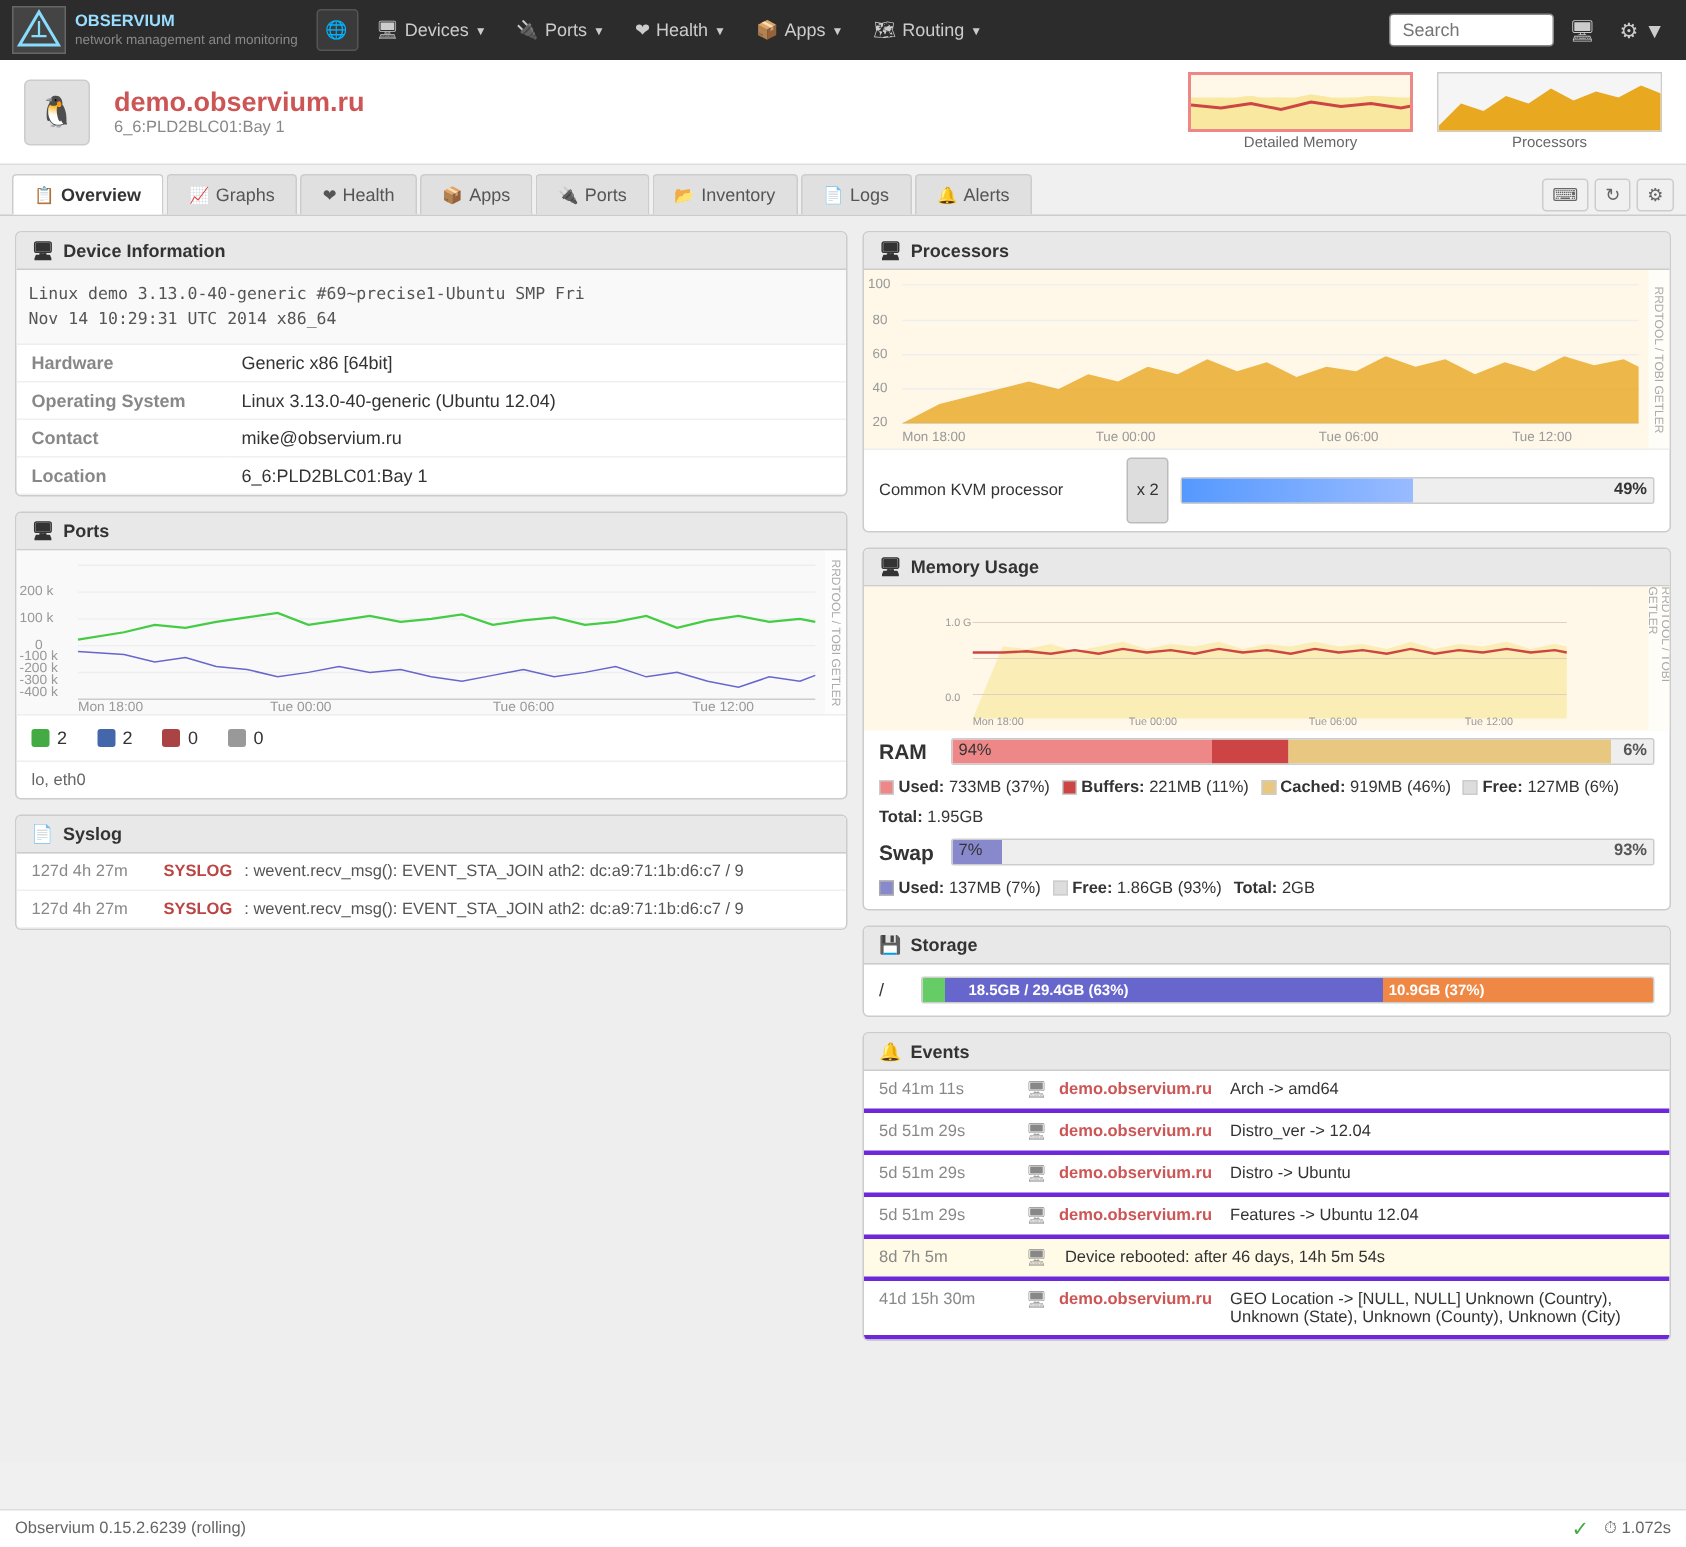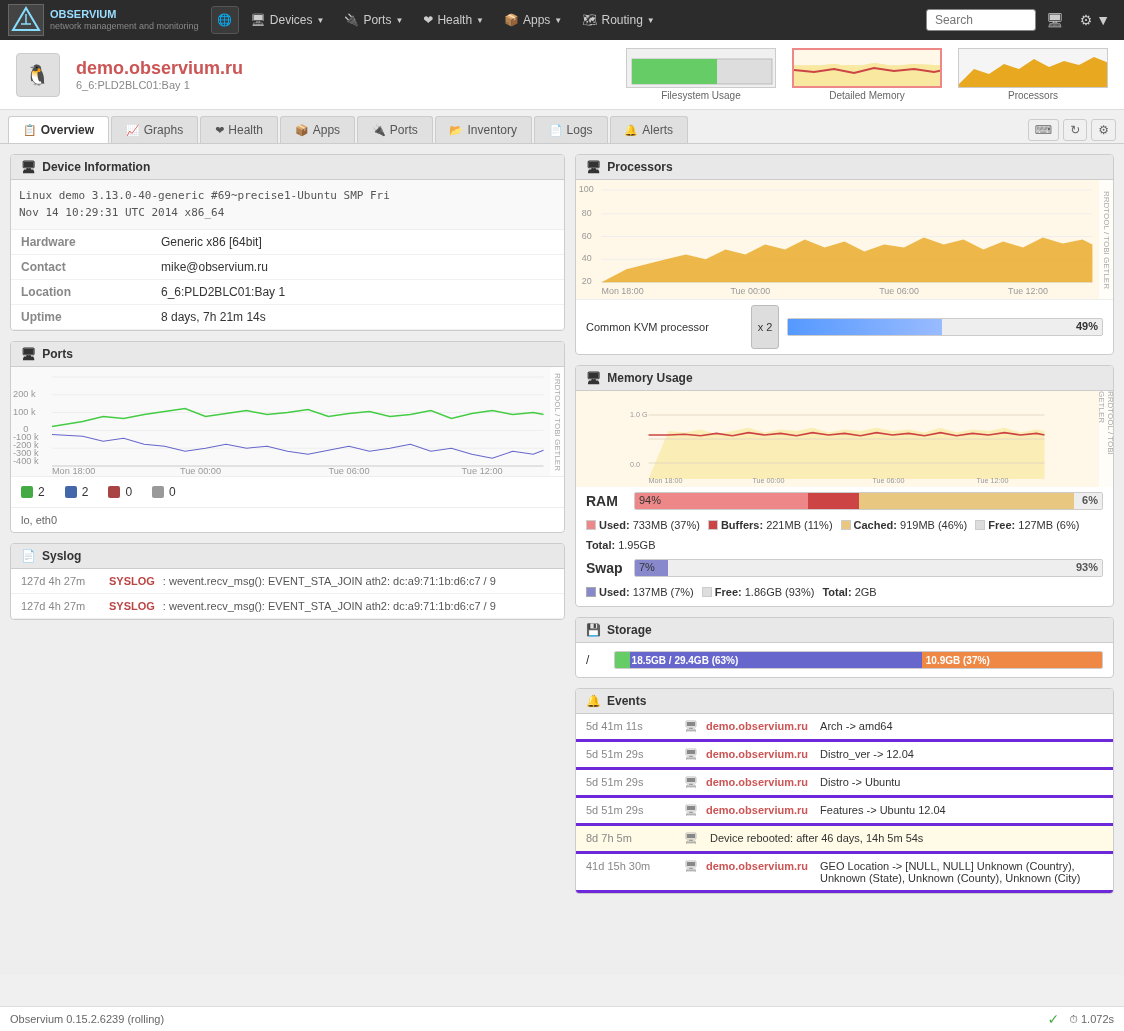--- a/index.html
+++ b/index.html
@@ -248,29 +248,20 @@
 
 <div class="device-header">
   <div class="device-icon">🐧</div>
   <div class="device-info">
     <h2>demo.observium.ru</h2>
     <p>6_6:PLD2BLC01:Bay 1</p>
   </div>
   <div class="device-header-charts">
 
 
-    <div class="device-chart-item">
-      <div class="chart-thumb filesystem-thumb">
-        <svg width="150" height="40" viewBox="0 0 150 40">
-          <rect x="5" y="10" width="140" height="25" fill="#ddd" stroke="#bbb"></rect>
-          <rect x="5" y="10" width="85" height="25" fill="#6c6"></rect>
-        </svg>
-      </div>
-      <div class="chart-label">Filesystem Usage</div>
-    </div>
 
     <div class="device-chart-item">
       <div class="chart-thumb memory-thumb">
         <svg width="150" height="40" viewBox="0 0 150 40">
           <rect x="0" y="0" width="150" height="40" fill="#fff8e8"></rect>
           <polyline points="0,15 20,16 40,14 60,17 80,13 100,16 120,14 140,15 150,15" fill="#f8e8a0" stroke="#c88" stroke-width="0"></polyline>
           <polygon points="0,15 20,16 40,14 60,17 80,13 100,16 120,14 140,15 150,15 150,40 0,40" fill="#f8e8a0"></polygon>
           <polyline points="0,20 20,22 40,19 60,23 80,18 100,21 120,19 140,22 150,20" fill="none" stroke="#c44" stroke-width="2"></polyline>
         </svg>
       </div>
@@ -340,30 +331,30 @@
       </div>
       <div class="system-info-text" style="white-space:pre;">Linux demo 3.13.0-40-generic #69~precise1-Ubuntu SMP Fri
 Nov 14 10:29:31 UTC 2014 x86_64</div>
       <table class="info-table">
         <tbody>
             <tr>
           <td>Hardware</td>
           <td>Generic x86 [64bit]</td>
         </tr>
         <tr>
+          <td>Operating System</td>
+          <td>Linux 3.13.0-40-generic (Ubuntu 12.04)</td>
+        </tr>
+        <tr>
           <td>Contact</td>
           <td>mike@observium.ru</td>
         </tr>
         <tr>
           <td>Location</td>
           <td>6_6:PLD2BLC01:Bay 1</td>
-        </tr>
-        <tr>
-          <td>Uptime</td>
-          <td>8 days, 7h 21m 14s</td>
         </tr>
       </tbody>
         </table>
     </div>
 
     <div class="card">
       <div class="card-header">
         <span>🖥</span>
         <span>Ports</span>
       </div>
@@ -566,21 +557,21 @@
     <div class="card">
       <div class="card-header">
         <span>💾</span>
         <span>Storage</span>
       </div>
       <div class="storage-row">
         <span class="storage-mount">/</span>
         <div class="storage-bar-wrap">
           <div style="width:3%;background:#6c6;height:100%;"></div>
           <div style="width:60%;background:#66c;height:100%;display:flex;align-items:center;">
-            <span style="color:#fff;font-size:10px;font-weight:bold;padding:0 2px;">18.5GB / 29.4GB (63%)</span>
+            <span style="color:#fff;font-size:10px;font-weight:bold;padding:0 16px;">18.5GB / 29.4GB (63%)</span>
           </div>
           <div style="width:37%;background:#e84;height:100%;display:flex;align-items:center;">
             <span style="color:#fff;font-size:10px;font-weight:bold;padding:0 4px;">10.9GB (37%)</span>
           </div>
         </div>
       </div>
     </div>
 
     <div class="card">
       <div class="card-header">

